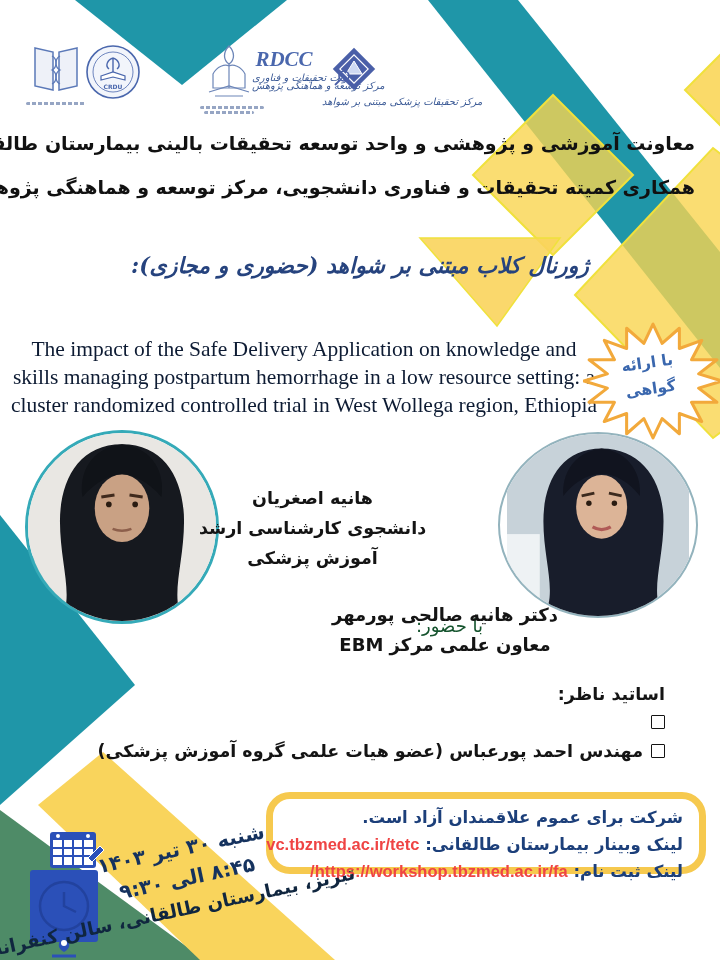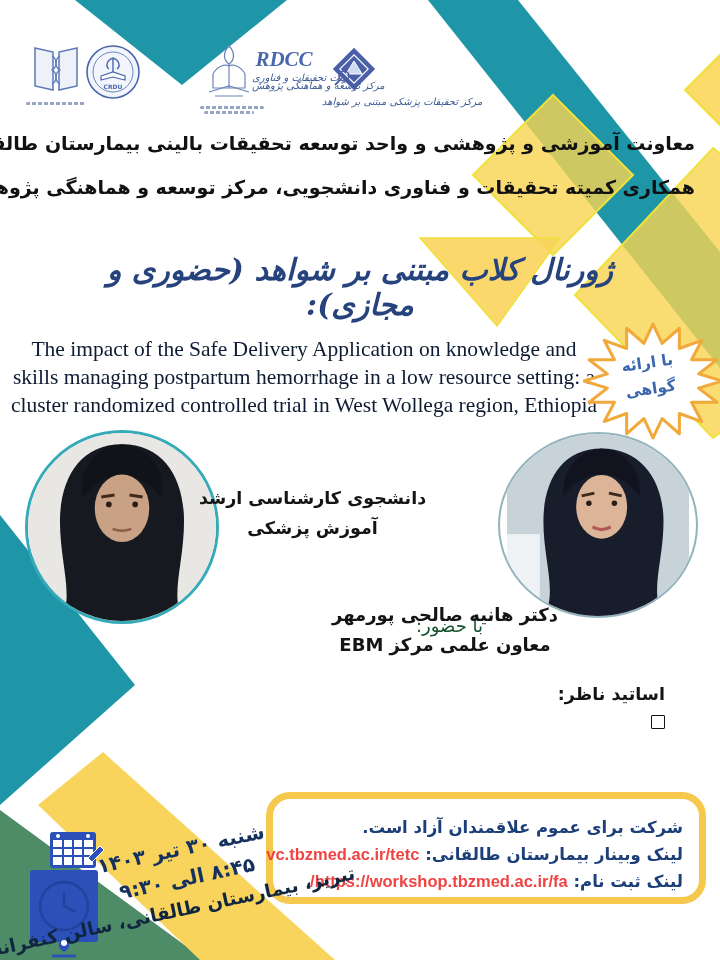--- a/index.html
+++ b/index.html
@@ -13,44 +13,44 @@
   .logo{position:absolute;top:0;text-align:center;}
   .squiggle{height:3px;border-radius:2px;margin:2px auto 0;
     background:repeating-linear-gradient(90deg,#7c8fb5 0 4px,transparent 4px 6px);opacity:.8;}
   .logo-cap{font-size:10px;color:#3b5a96;font-style:italic;line-height:8px;white-space:nowrap;}
   
   .intro{position:absolute;left:25px;top:121px;width:670px;z-index:2;direction:rtl;
     text-align:center;font-weight:bold;font-size:19px;color:#111;}
   .intro div{height:44px;line-height:44px;white-space:nowrap;}
   .title-fa{position:absolute;left:60px;top:252px;width:600px;z-index:2;direction:rtl;text-align:center;
     font-family:"DejaVu Serif","Liberation Serif",serif;font-style:italic;font-weight:bold;
-    font-size:30px;color:#26437e;}
+    font-size:22px;color:#26437e;}
   .title-en{position:absolute;left:8px;top:335px;width:592px;z-index:2;text-align:center;
     font-family:"Liberation Serif","DejaVu Serif",serif;font-size:21.5px;line-height:28px;color:#0d1b33;}
   .badge{position:absolute;left:583px;top:322px;width:140px;height:118px;z-index:3;}
   .badge-text{position:absolute;left:0;top:28px;width:132px;text-align:center;direction:rtl;
     transform:rotate(-8deg);font-weight:bold;font-size:15.5px;line-height:26px;color:#3a67ae;}
   .photo{position:absolute;border-radius:50%;overflow:hidden;z-index:2;}
   .photo-left{left:25px;top:430px;width:188px;height:188px;border:3px solid #35aab8;}
   .photo-right{left:498px;top:432px;width:196px;height:182px;border:2px solid #93b3bd;}
   .presenter{position:absolute;left:195px;top:483px;width:235px;z-index:2;direction:rtl;text-align:center;
     font-weight:bold;font-size:17.5px;line-height:30px;color:#141414;}
   .host-heading{position:absolute;right:237px;top:575px;z-index:2;direction:rtl;
     font-weight:normal;font-size:18px;color:#14532d;margin-top:40px;}
   .host{position:absolute;right:145px;top:600px;width:260px;z-index:2;direction:rtl;text-align:center;
     font-weight:bold;font-size:18px;line-height:30px;color:#141414;}
   .supervisors{position:absolute;right:55px;top:684px;width:560px;z-index:2;direction:rtl;text-align:right;
     font-weight:bold;font-size:17.5px;color:#141414;}
   .supervisors .head{margin-bottom:8px;text-align:right;}
   .sup-item{margin-bottom:9px;white-space:nowrap;}
   .chk{display:inline-block;width:12px;height:12px;border:1.7px solid #141414;border-radius:1px;
     margin-left:8px;vertical-align:-1px;background:#fff;}
-  .reg-box{position:absolute;left:266px;top:792px;width:440px;height:112px;z-index:2;
+  .reg-box{position:absolute;left:266px;top:792px;width:440px;height:82px;z-index:2;
     border:7px solid #f6c94e;border-radius:24px;background:#fff;box-sizing:border-box;
-    padding:16px 16px 0 10px;direction:rtl;text-align:right;
+    padding:6px 16px 0 10px;direction:rtl;text-align:right;
     font-weight:bold;font-size:16.5px;line-height:26px;color:#1c3f7a;white-space:nowrap;}
   .reg-url{font-family:"Liberation Sans","DejaVu Sans",sans-serif;font-weight:bold;color:#ef4444;}
   .schedule{position:absolute;left:22px;top:833px;width:330px;z-index:3;direction:rtl;text-align:center;
     transform:rotate(-12deg);transform-origin:50% 50%;
     font-weight:bold;color:#15325e;}
   .schedule .d{font-size:20px;line-height:30px;}
   .schedule .t{font-size:20px;line-height:30px;}
   .schedule .l{font-size:18.5px;line-height:30px;white-space:nowrap;color:#10263f;}
   .cal-icon{position:absolute;left:26px;top:828px;z-index:2;}
 </style>
@@ -152,33 +152,37 @@
     <ellipse cx="52" cy="40" rx="14" ry="17.5" fill="#dcb497"></ellipse>
     <path d="M41 34 L48 32.5 M56 32.5 L63 34" stroke="#3c2a1e" stroke-width="1.6" fill="none"></path>
     <circle cx="45" cy="38" r="1.5" fill="#2a1c12"></circle>
       <circle cx="59" cy="38" r="1.5" fill="#2a1c12"></circle>
     <path d="M47 51 Q52 54 57 51" stroke="#b05a56" stroke-width="1.8" fill="none"></path>
     <path d="M52 8 C36 10 30 23 31 34 C38 25 46 22 52 22 C58 22 66 25 73 34 C74 23 68 10 52 8 Z" fill="#11141f"></path>
   </svg>
 </div>
 
 <div class="presenter">
+  <div>هانیه اصغریان</div>
   <div>دانشجوی کارشناسی ارشد</div>
   <div>آموزش پزشکی</div>
 </div>
 <div class="host-heading">با حضور:</div>
 <div class="host">
   <div>دکتر هانیه صالحی پورمهر</div>
   <div>معاون علمی مرکز EBM</div>
 </div>
 
 <div class="supervisors">
   <div class="head">اساتید ناظر:</div>
   <div class="sup-item">
     <span class="chk"></span>
+  </div>
+  <div class="sup-item">
+    <span class="chk"></span><span>مهندس احمد پورعباس (عضو هیات علمی گروه آموزش پزشکی)</span>
   </div>
 </div>
 
 <div class="reg-box">
   <div>شرکت برای عموم علاقمندان آزاد است.</div>
   <div>
     <span>لینک وبینار بیمارستان طالقانی:</span>
     <span class="reg-url">vc.tbzmed.ac.ir/tetc</span>
   </div>
   <div>

